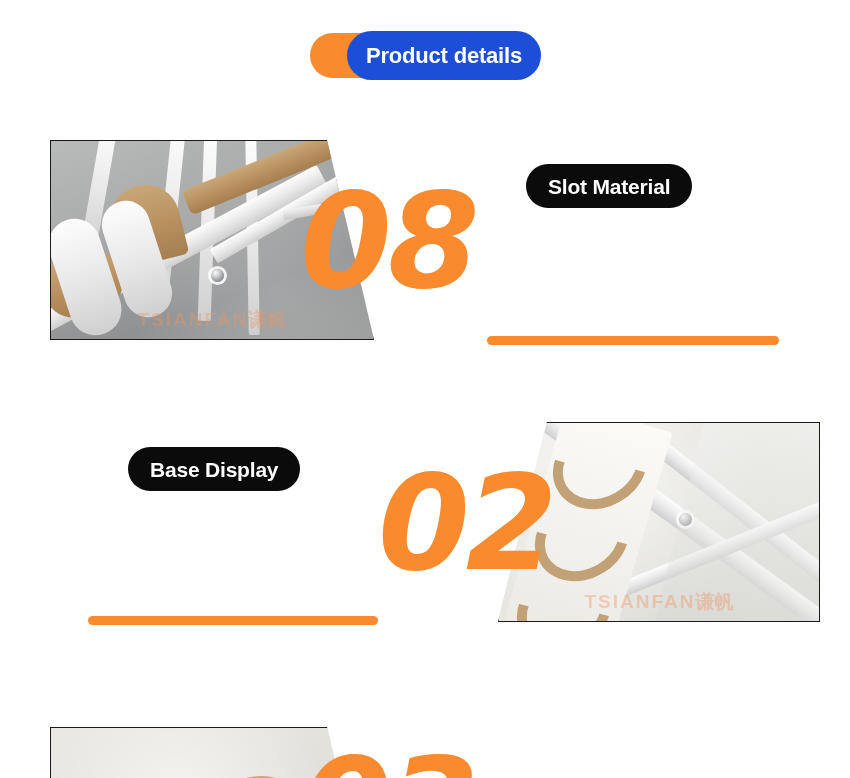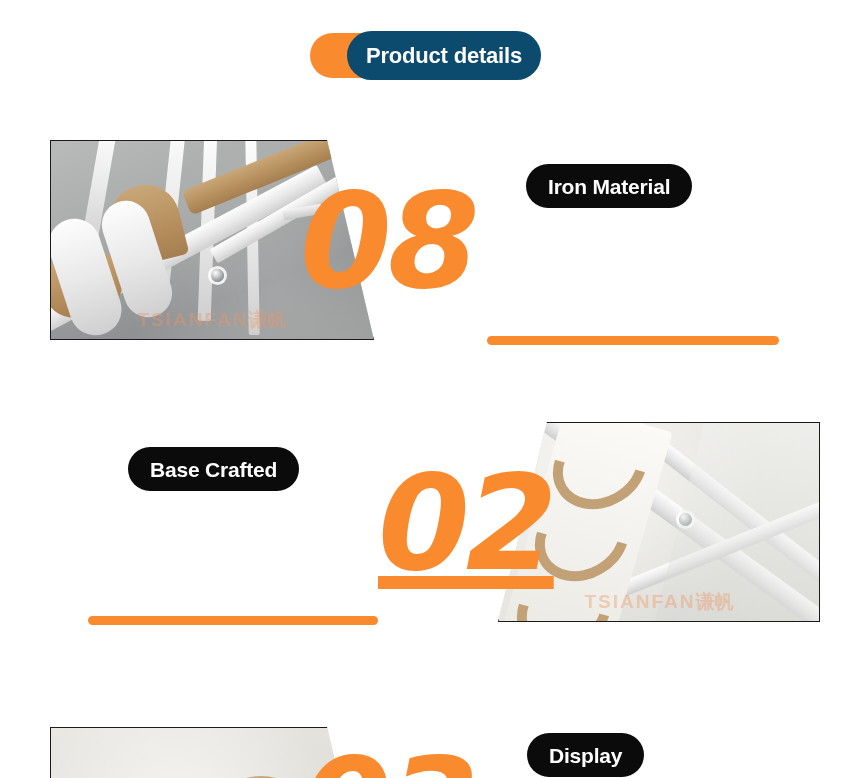--- a/index.html
+++ b/index.html
@@ -40,21 +40,21 @@
     height: 45px;
     background: #F98A2E;
     border-radius: 23px;
   }
   .header-pill-black {
     position: absolute;
     left: 347px;
     top: 31px;
     width: 194px;
     height: 49px;
-    background: #0c4a6e;
+    background: #1d4ed8;
     border-radius: 25px;
     display: flex;
     align-items: center;
     justify-content: center;
   }
   .header-pill-black span {
     color: #ffffff;
     font-size: 22px;
     font-weight: bold;
     letter-spacing: -0.2px;
@@ -178,21 +178,21 @@
     font-family: "DejaVu Sans", sans-serif;
     font-weight: bold;
     font-style: italic;
     font-size: 132px;
     line-height: 1;
     color: #F98A2E;
     letter-spacing: -4px;
     user-select: none;
   }
   .bignum-1 { left: 300px; top: 175px; }
-  .bignum-2 { left: 378px; top: 457px; text-decoration: underline; }
+  .bignum-2 { left: 378px; top: 457px; }
   .bignum-3 { left: 300px; top: 740px; }
 
   
   .badge {
     position: absolute;
     background: #0B0B0B;
     border-radius: 24px;
     display: flex;
     align-items: center;
     justify-content: center;
@@ -273,21 +273,21 @@
         <div style="position:absolute; left:232px; top:66px; width:40px; height:10px; background:linear-gradient(180deg,#f2f2f2,#c9c9c9); transform:rotate(-10deg); border-radius:2px;"></div>
         <div class="watermark">
           <span>TSIANFAN</span><span class="cn">谦帆</span>
         </div>
       </div>
     </div>
 
     <div class="bignum bignum-1" style="top:45px; left:300px;">08</div>
 
     <div class="badge badge-1" style="top:34px;">
-      <span>Iron Material</span>
+      <span>Slot Material</span>
     </div>
 
 
     <div class="rule" style="top:208px;"></div>
     <div class="rule-accent accent-1" style="top:206px;"></div>
   </div>
 
   <div class="section sec2">
 
     <div class="photo photo-right">
@@ -307,38 +307,35 @@
         <div style="position:absolute; right:-20px; top:-30px; width:160px; height:280px; background:linear-gradient(200deg, rgba(255,255,255,0.5), rgba(205,205,202,0.35)); transform:rotate(14deg);"></div>
         <div class="watermark">
           <span>TSIANFAN</span><span class="cn">谦帆</span>
         </div>
       </div>
     </div>
 
     <div class="bignum bignum-2" style="top:45px; left:378px;">02</div>
 
     <div class="badge badge-2" style="top:35px;">
-      <span>Base Crafted</span>
+      <span>Base Display</span>
     </div>
 
 
     <div class="rule" style="top:206px;"></div>
     <div class="rule-accent accent-2" style="top:204px;"></div>
   </div>
 
   <div class="section sec3">
 
     <div class="photo photo-bottom" style="top:33px; height:200px;">
       <div class="img-inner">
         <div class="floor-c"></div>
         <div style="position:absolute; left:150px; top:48px; width:120px; height:120px; border-radius:50%; background:linear-gradient(180deg,#c9a778,#b68e5d);"></div>
 
       </div>
     </div>
 
     <div class="bignum bignum-3" style="top:46px; left:300px;">03</div>
 
-    <div class="badge badge-3" style="top:39px;">
-      <span>Display</span>
-    </div>
   </div>
 
 </div>
 
 </body></html>

